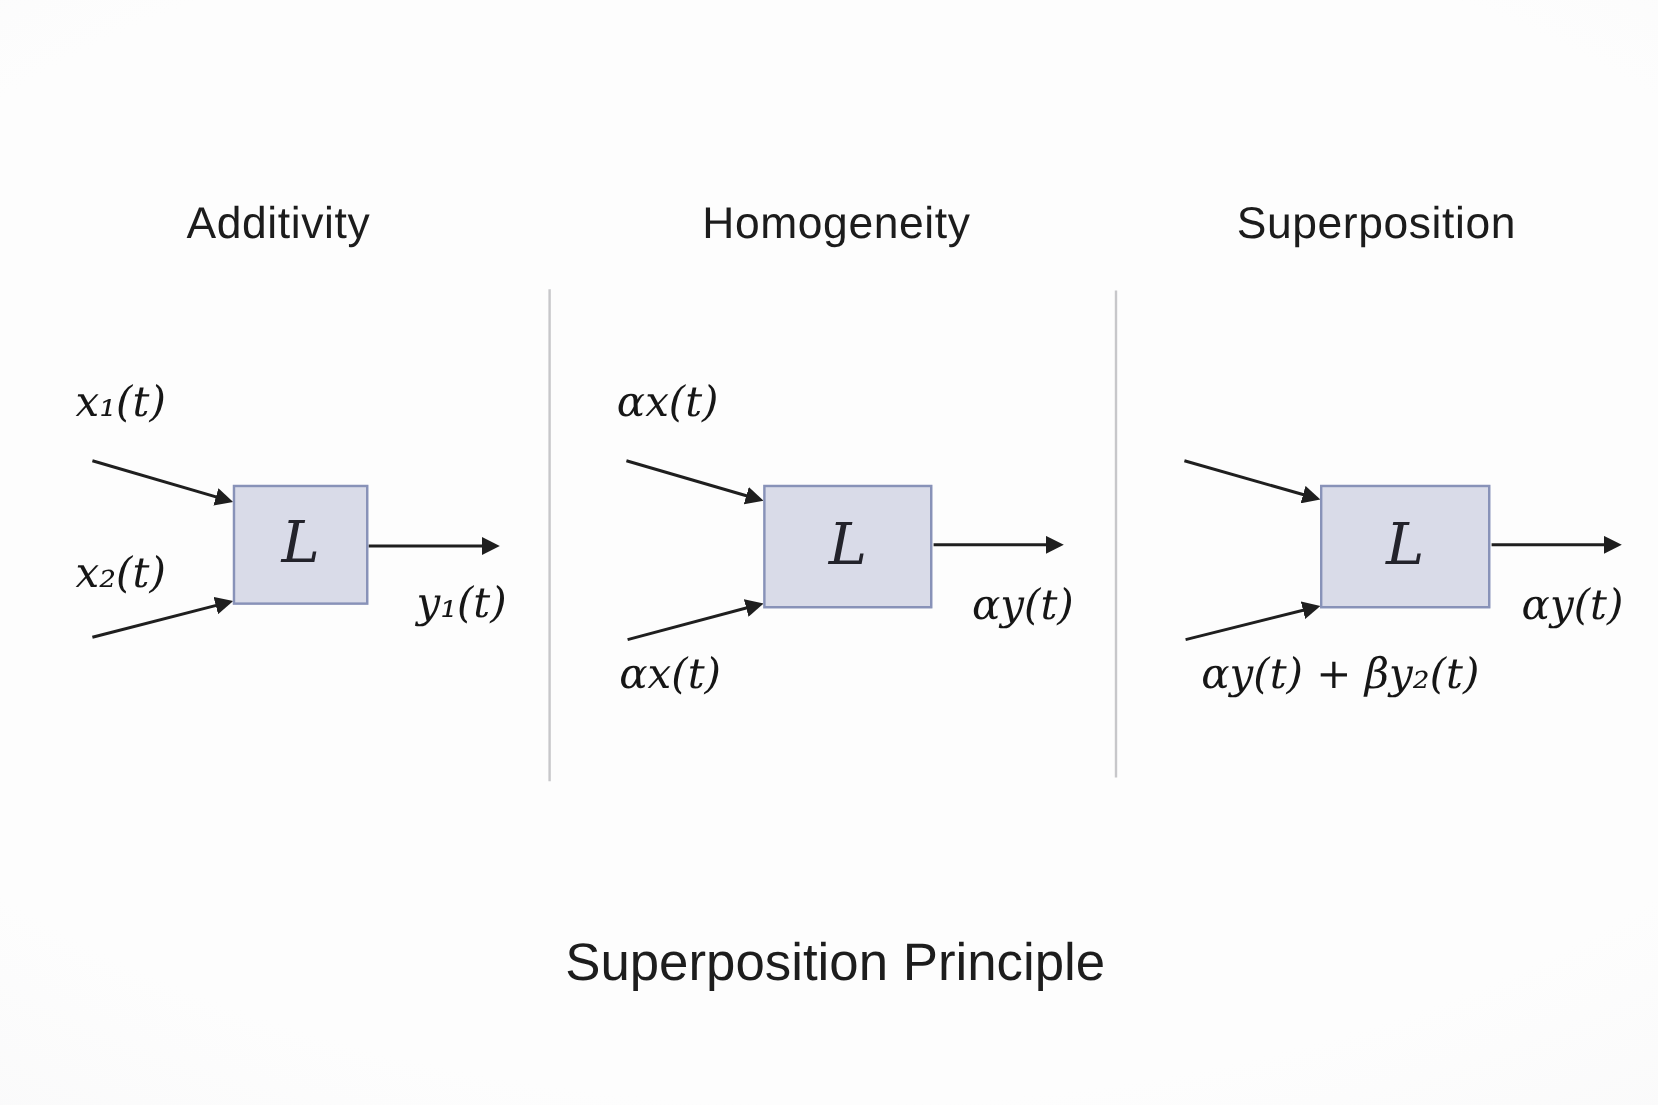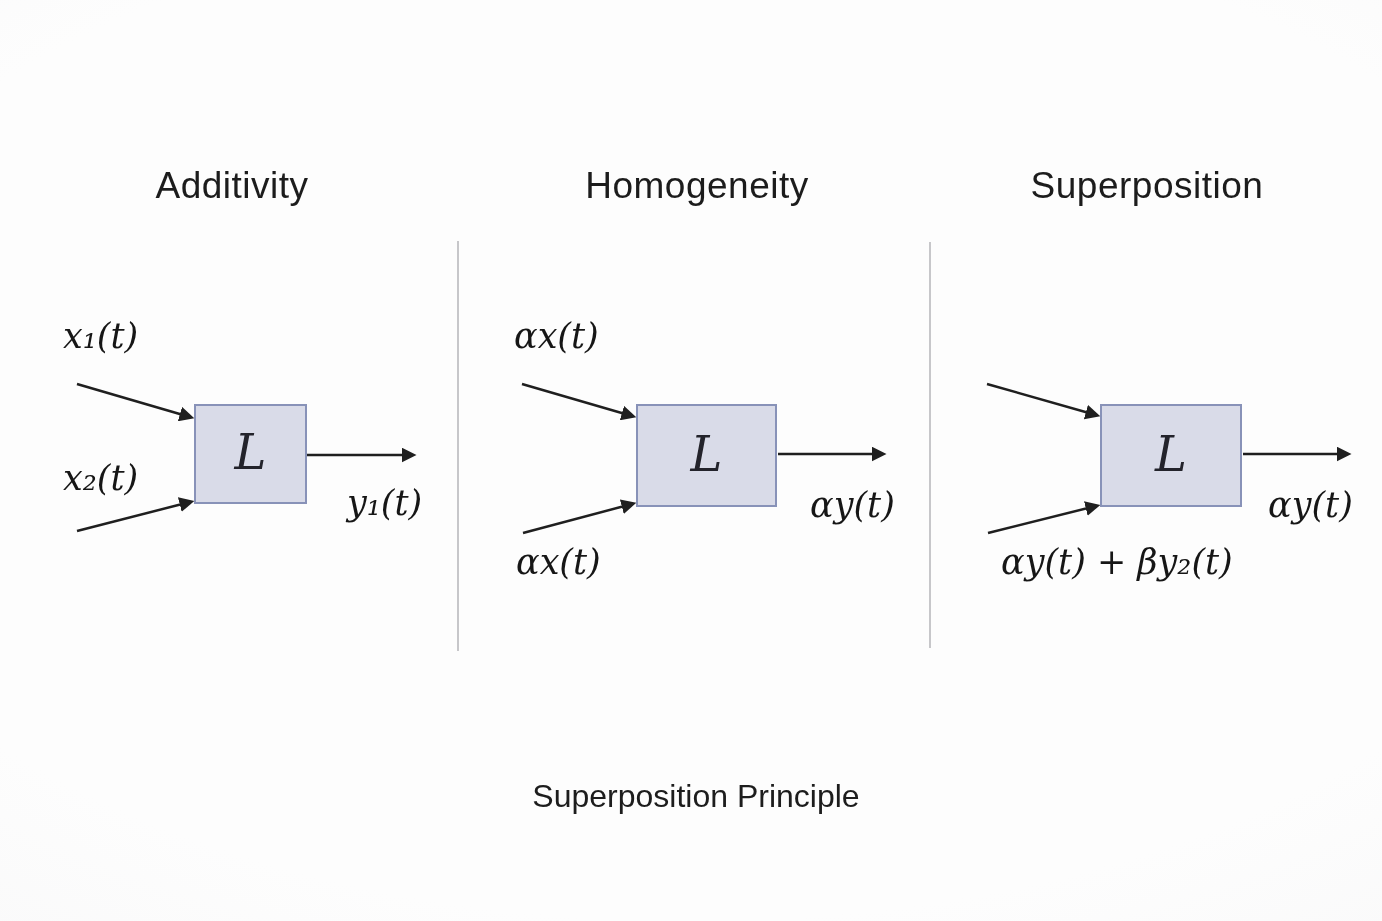--- a/index.html
+++ b/index.html
@@ -67,21 +67,21 @@
     font-size: 48px;
     color: #23232b;
     transform: translateY(-2px);
   }
   .caption {
     position: absolute;
     left: 296px;
     top: 778px;
     width: 800px;
     text-align: center;
-    font-size: 32px;
+    font-size: 44px;
     font-weight: 400;
     color: #1d1d1d;
     white-space: nowrap;
   }
 </style>
 </head>
 <body>
 
 <div class="canvas">
 

